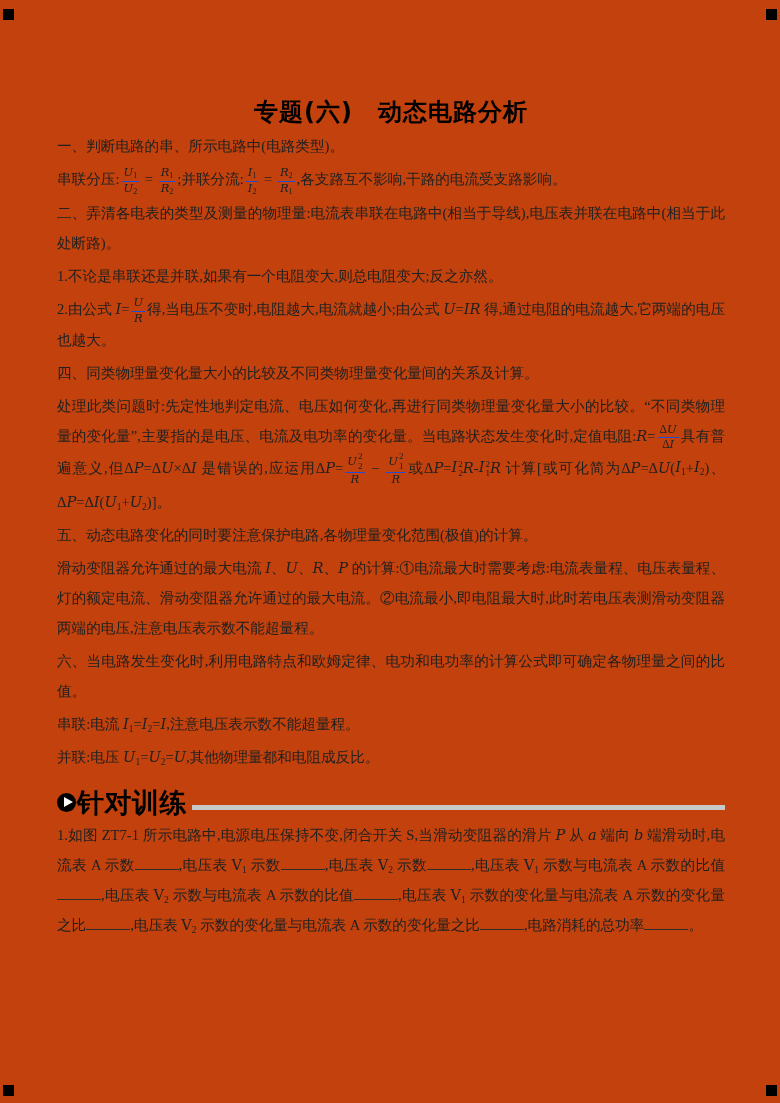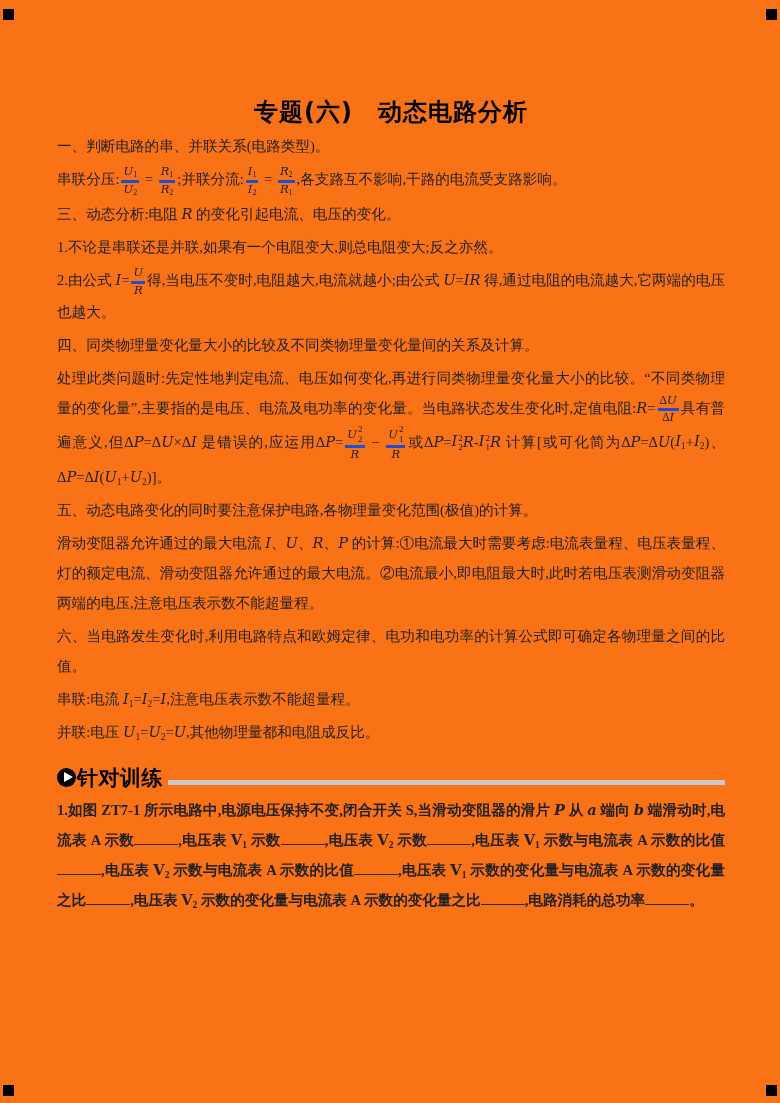--- a/index.html
+++ b/index.html
@@ -1,17 +1,17 @@
 <!DOCTYPE html>
 <html><head>
 <meta charset="utf-8">
 <style>
   html,body{margin:0;padding:0;background:#ffffff;}
   .page{
-    position:relative;width:780px;height:1103px;background:#f97316;
+    position:relative;width:780px;height:1103px;background:#c2410c;
     font-family:"Liberation Serif","DejaVu Serif",serif;
     color:#212121;overflow:hidden;
   }
   .mark{position:absolute;width:11px;height:11px;background:#000;}
   .m-tl{left:3px;top:9px}.m-tr{right:3px;top:9px}
   .m-bl{left:3px;bottom:7px}.m-br{right:3px;bottom:7px}
 
   .doc{position:absolute;left:57px;top:0;width:668px;}
 
   h1.title{
@@ -19,31 +19,31 @@
     font-family:"DejaVu Sans","Liberation Sans",sans-serif;
     font-weight:bold;font-size:24px;letter-spacing:1px;line-height:32px;
   }
 
   .para{
     margin:3px 0 0;font-size:14.6px;line-height:30px;
     text-align:justify;text-justify:inter-ideograph;color:#212121;
   }
   p[data-name="steps-heading"]{margin-top:14px;}
   p[data-name="subtype-heading"]{margin-top:9px;letter-spacing:1px;}
-  p[data-name="question-1"]{margin-top:2px;font-weight:bold;}
+  p[data-name="question-1"]{margin-top:2px;}
 
   
   .mv{font-family:"DejaVu Serif","Liberation Serif",serif;font-style:italic;}
   .rv{font-family:"DejaVu Serif","Liberation Serif",serif;font-style:normal;}
   .vs sub{font-size:9.5px;line-height:0;vertical-align:-3px;}
   .frac{
     display:inline-block;vertical-align:middle;text-align:center;
     font-size:11.5px;line-height:1.15;margin:0 2px;
   }
-  .frac .fn{display:block;border-bottom:3px solid #1d4ed8;padding:0 2px 1px;}
+  .frac .fn{display:block;border-bottom:1px solid #1d4ed8;padding:0 2px 1px;}
   .frac .fd{display:block;padding:0 2px;}
   .frac .vs sub{font-size:8px;vertical-align:-2px;}
   .ssb{display:inline-block;white-space:nowrap;}
   .stk{display:inline-block;vertical-align:-4px;font-size:9px;line-height:1.1;margin-left:1px;font-style:normal;}
   .stk span{display:block;text-align:left;}
   .blank{
     display:inline-block;width:44px;height:14px;
     border-bottom:1.2px solid #2c2c2c;
   }
 
@@ -53,21 +53,21 @@
     position:relative;width:19px;height:19px;border-radius:50%;
     background:#000;flex:0 0 auto;
   }
   .tr-icon::after{
     content:"";position:absolute;left:7px;top:4px;
     border-left:9px solid #fff;
     border-top:5.5px solid transparent;border-bottom:5.5px solid transparent;
   }
   .tr-label{
     font-family:"DejaVu Sans","Liberation Sans",sans-serif;
-    font-weight:bold;font-size:21px;color:#000;margin-left:1px;letter-spacing:0.5px;
+    font-weight:bold;font-size:27px;color:#000;margin-left:1px;letter-spacing:0.5px;
   }
   .tr-rule{flex:1;height:5px;background:#c8c8c8;margin-left:5px;align-self:center;margin-top:9px;}
 
   h2.type-heading{
     margin:13px 0 0;color:#000;
     font-family:"DejaVu Sans","Liberation Sans",sans-serif;
     font-weight:bold;font-size:16.5px;line-height:24px;letter-spacing:0.5px;
   }
 </style>
 </head>
@@ -76,23 +76,23 @@
 <div class="page" data-name="document-page">
   <div class="mark m-tl" data-name="corner-mark-icon"></div>
   <div class="mark m-tr" data-name="corner-mark-icon"></div>
   <div class="mark m-bl" data-name="corner-mark-icon"></div>
   <div class="mark m-br" data-name="corner-mark-icon"></div>
 
   <div class="doc" data-name="document-body">
     <h1 class="title" data-name="page-title">专题(六)　动态电路分析</h1>
 
     <section id="intro-blocks" data-name="solution-steps-section">
-        <p class="para" data-name="step-1"><span>一、判断电路的串、并联关系(电路类型)。</span></p>
+        <p class="para" data-name="step-1"><span>一、判断电路的串、所示电路中(电路类型)。</span></p>
         <p class="para" data-name="step-1-formula"><span>串联分压:</span><span class="frac"><span class="fn"><span class="vs"><i class="mv">U</i><sub>1</sub></span></span><span class="fd"><span class="vs"><i class="mv">U</i><sub>2</sub></span></span></span><span> = </span><span class="frac"><span class="fn"><span class="vs"><i class="mv">R</i><sub>1</sub></span></span><span class="fd"><span class="vs"><i class="mv">R</i><sub>2</sub></span></span></span><span>;并联分流:</span><span class="frac"><span class="fn"><span class="vs"><i class="mv">I</i><sub>1</sub></span></span><span class="fd"><span class="vs"><i class="mv">I</i><sub>2</sub></span></span></span><span> = </span><span class="frac"><span class="fn"><span class="vs"><i class="mv">R</i><sub>2</sub></span></span><span class="fd"><span class="vs"><i class="mv">R</i><sub>1</sub></span></span></span><span>,各支路互不影响,干路的电流受支路影响。</span></p>
-        <p class="para" data-name="step-3"><span>三、动态分析:电阻 </span><i class="mv">R</i><span> 的变化引起电流、电压的变化。</span></p>
+        <p class="para" data-name="step-2"><span>二、弄清各电表的类型及测量的物理量:电流表串联在电路中(相当于导线),电压表并联在电路中(相当于此处断路)。</span></p>
         <p class="para" data-name="step-3-note-1"><span>1.不论是串联还是并联,如果有一个电阻变大,则总电阻变大;反之亦然。</span></p>
         <p class="para" data-name="step-3-note-2"><span>2.由公式 </span><i class="mv">I</i><span>=</span><span class="frac"><span class="fn"><i class="mv">U</i></span><span class="fd"><i class="mv">R</i></span></span><span>得,当电压不变时,电阻越大,电流就越小;由公式 </span><i class="mv">U</i><span>=</span><i class="mv">IR</i><span> 得,通过电阻的电流越大,它两端的电压也越大。</span></p>
         <p class="para" data-name="step-4"><span>四、同类物理量变化量大小的比较及不同类物理量变化量间的关系及计算。</span></p>
         <p class="para" data-name="step-4-detail"><span>处理此类问题时:先定性地判定电流、电压如何变化,再进行同类物理量变化量大小的比较。“不同类物理量的变化量”,主要指的是电压、电流及电功率的变化量。当电路状态发生变化时,定值电阻:</span><i class="mv">R</i><span>=</span><span class="frac"><span class="fn"><span>Δ</span><i class="mv">U</i></span><span class="fd"><span>Δ</span><i class="mv">I</i></span></span><span>具有普遍意义,但Δ</span><i class="mv">P</i><span>=Δ</span><i class="mv">U</i><span>×Δ</span><i class="mv">I</i><span> 是错误的,应运用Δ</span><i class="mv">P</i><span>=</span><span class="frac"><span class="fn"><span class="ssb"><i class="mv">U</i><span class="stk"><span>2</span><span>2</span></span></span></span><span class="fd"><i class="mv">R</i></span></span><span> − </span><span class="frac"><span class="fn"><span class="ssb"><i class="mv">U</i><span class="stk"><span>2</span><span>1</span></span></span></span><span class="fd"><i class="mv">R</i></span></span><span>或Δ</span><i class="mv">P</i><span>=</span><span class="ssb"><i class="mv">I</i><span class="stk"><span>2</span><span>2</span></span></span><i class="mv">R</i><span>-</span><span class="ssb"><i class="mv">I</i><span class="stk"><span>2</span><span>1</span></span></span><i class="mv">R</i><span> 计算[或可化简为Δ</span><i class="mv">P</i><span>=Δ</span><i class="mv">U</i><span>(</span><span class="vs"><i class="mv">I</i><sub>1</sub></span><span>+</span><span class="vs"><i class="mv">I</i><sub>2</sub></span><span>)、Δ</span><i class="mv">P</i><span>=Δ</span><i class="mv">I</i><span>(</span><span class="vs"><i class="mv">U</i><sub>1</sub></span><span>+</span><span class="vs"><i class="mv">U</i><sub>2</sub></span><span>)]。</span></p>
         <p class="para" data-name="step-5"><span>五、动态电路变化的同时要注意保护电路,各物理量变化范围(极值)的计算。</span></p>
         <p class="para" data-name="step-5-detail"><span>滑动变阻器允许通过的最大电流 </span><i class="mv">I</i><span>、</span><i class="mv">U</i><span>、</span><i class="mv">R</i><span>、</span><i class="mv">P</i><span> 的计算:①电流最大时需要考虑:电流表量程、电压表量程、灯的额定电流、滑动变阻器允许通过的最大电流。②电流最小,即电阻最大时,此时若电压表测滑动变阻器两端的电压,注意电压表示数不能超量程。</span></p>
         <p class="para" data-name="step-6"><span>六、当电路发生变化时,利用电路特点和欧姆定律、电功和电功率的计算公式即可确定各物理量之间的比值。</span></p>
         <p class="para" data-name="series-rule"><span>串联:电流 </span><span class="vs"><i class="mv">I</i><sub>1</sub></span><span>=</span><span class="vs"><i class="mv">I</i><sub>2</sub></span><span>=</span><i class="mv">I</i><span>,注意电压表示数不能超量程。</span></p>
         <p class="para" data-name="parallel-rule"><span>并联:电压 </span><span class="vs"><i class="mv">U</i><sub>1</sub></span><span>=</span><span class="vs"><i class="mv">U</i><sub>2</sub></span><span>=</span><i class="mv">U</i><span>,其他物理量都和电阻成反比。</span></p>
       </section>

